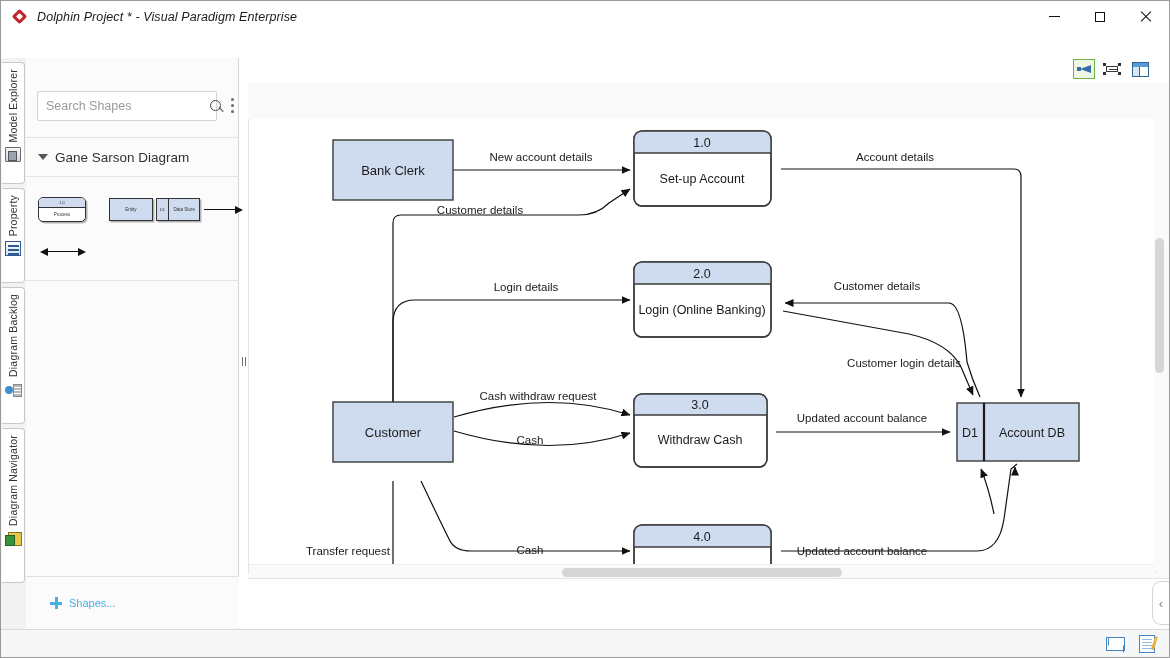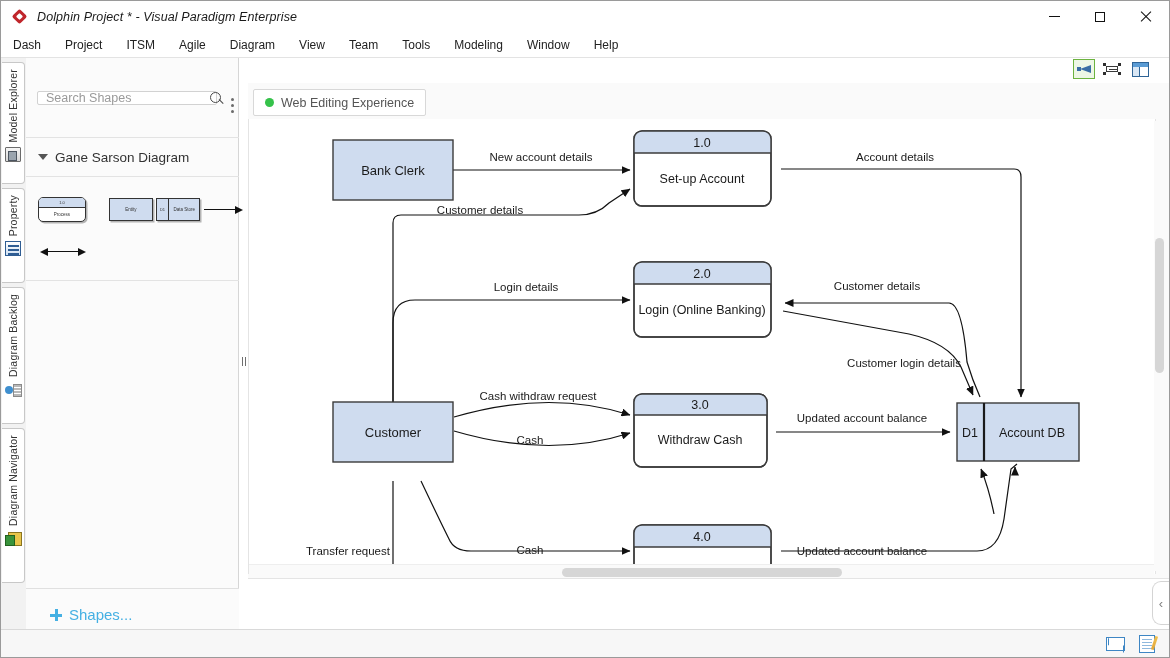--- a/index.html
+++ b/index.html
@@ -117,21 +117,21 @@
     border-left: 11px solid #ededed;
   }
   .diagtab:before {
     content:""; position:absolute; right:-12px; top:-1px;
     width: 0; height: 0;
     border-top: 11px solid transparent; border-bottom: 11px solid transparent;
     border-left: 11px solid #cfcfcf;
   }
 
   .searchbox {
-    position: absolute; left: 11px; top: 33px; width: 180px; height: 14px;
+    position: absolute; left: 11px; top: 33px; width: 180px; height: 30px;
     background: #fff; border: 1px solid #d2d2d2; border-radius: 2px;
     display: flex; align-items: center; padding: 0 6px;
   }
   .searchbox input {
     border: none; outline: none; flex: 1; font-size: 12.5px; color: #777;
     font-family: "Liberation Sans", sans-serif; background: transparent;
   }
   .searchbox input::placeholder { color: #9a9a9a; }
   .mag { width: 15px; height: 15px; position: relative; flex: none; }
   .mag:before {
@@ -207,24 +207,24 @@
     border-top: 4px solid transparent; border-bottom: 4px solid transparent;
     border-right: 8px solid #111;
   }
   .sh-biarrow .hr {
     position:absolute; left: 38px; top: 1px; width: 0; height: 0;
     border-top: 4px solid transparent; border-bottom: 4px solid transparent;
     border-left: 8px solid #111;
   }
 
   .shapes-link {
-    position: absolute; left: 0; bottom: 0; width: 213px; height: 52px;
+    position: absolute; left: 0; bottom: 12px; width: 213px; height: 52px;
     border-top: 1px solid #e0e0e0; background: #fbfbfb;
     display: flex; align-items: center; padding-left: 24px;
-    color: #45b0e3; font-size: 15px;
+    color: #45b0e3; font-size: 11px;
   }
   .plus {
     position: relative; width: 12px; height: 12px; margin-right: 7px; flex: none;
   }
   .plus:before { content:""; position:absolute; left:0; top:5px; width:12px; height:3px; background:#45b0e3;}
   .plus:after { content:""; position:absolute; left:4.5px; top:0; width:3px; height:12px; background:#45b0e3;}
 
   .splitter {
     position: absolute; left: 239px; top: 350px; width: 8px; height: 20px;
     display: flex; align-items: center; justify-content: center;
@@ -357,33 +357,20 @@
         </div>
       <div class="winbtn">
           <span class="gl-max"></span>
         </div>
       <div class="winbtn close">
           <span class="gl-close"></span>
         </div>
     </div>
   </div>
 
-  <div class="menubar">
-    <div class="menuitem">Dash</div>
-    <div class="menuitem">Project</div>
-    <div class="menuitem">ITSM</div>
-    <div class="menuitem">Agile</div>
-    <div class="menuitem">Diagram</div>
-    <div class="menuitem">View</div>
-    <div class="menuitem">Team</div>
-    <div class="menuitem">Tools</div>
-    <div class="menuitem">Modeling</div>
-    <div class="menuitem">Window</div>
-    <div class="menuitem">Help</div>
-  </div>
 
   <div class="rail">
     <div class="railtab" style="top:4px; height:122px;">
       <div class="rt-label">Model Explorer</div>
       <div class="rt-icon ic-explorer"></div>
     </div>
     <div class="railtab" style="top:130px; height:95px;">
       <div class="rt-label">Property</div>
       <div class="rt-icon ic-property"></div>
     </div>
@@ -466,24 +453,20 @@
           <span class="c c3"></span>
           <span class="c c4"></span>
       </span>
     </div>
     <div class="tbtn">
       <span class="ic-panel"></span>
     </div>
   </div>
 
   <div class="canvas-wrap">
-    <div class="chip chip-web">
-      <span class="dot"></span>
-      <span>Web Editing Experience</span>
-    </div>
   </div>
 
   <div class="canvas">
     <svg width="908" height="455" viewBox="0 0 908 455" xmlns="http://www.w3.org/2000/svg">
       <defs>
         <marker id="ah" markerWidth="9" markerHeight="8" refX="8.5" refY="4" orient="auto" markerUnits="userSpaceOnUse">
           <path d="M0,0 L9,4 L0,8 Z" fill="#111"></path>
         </marker>
       </defs>
 

